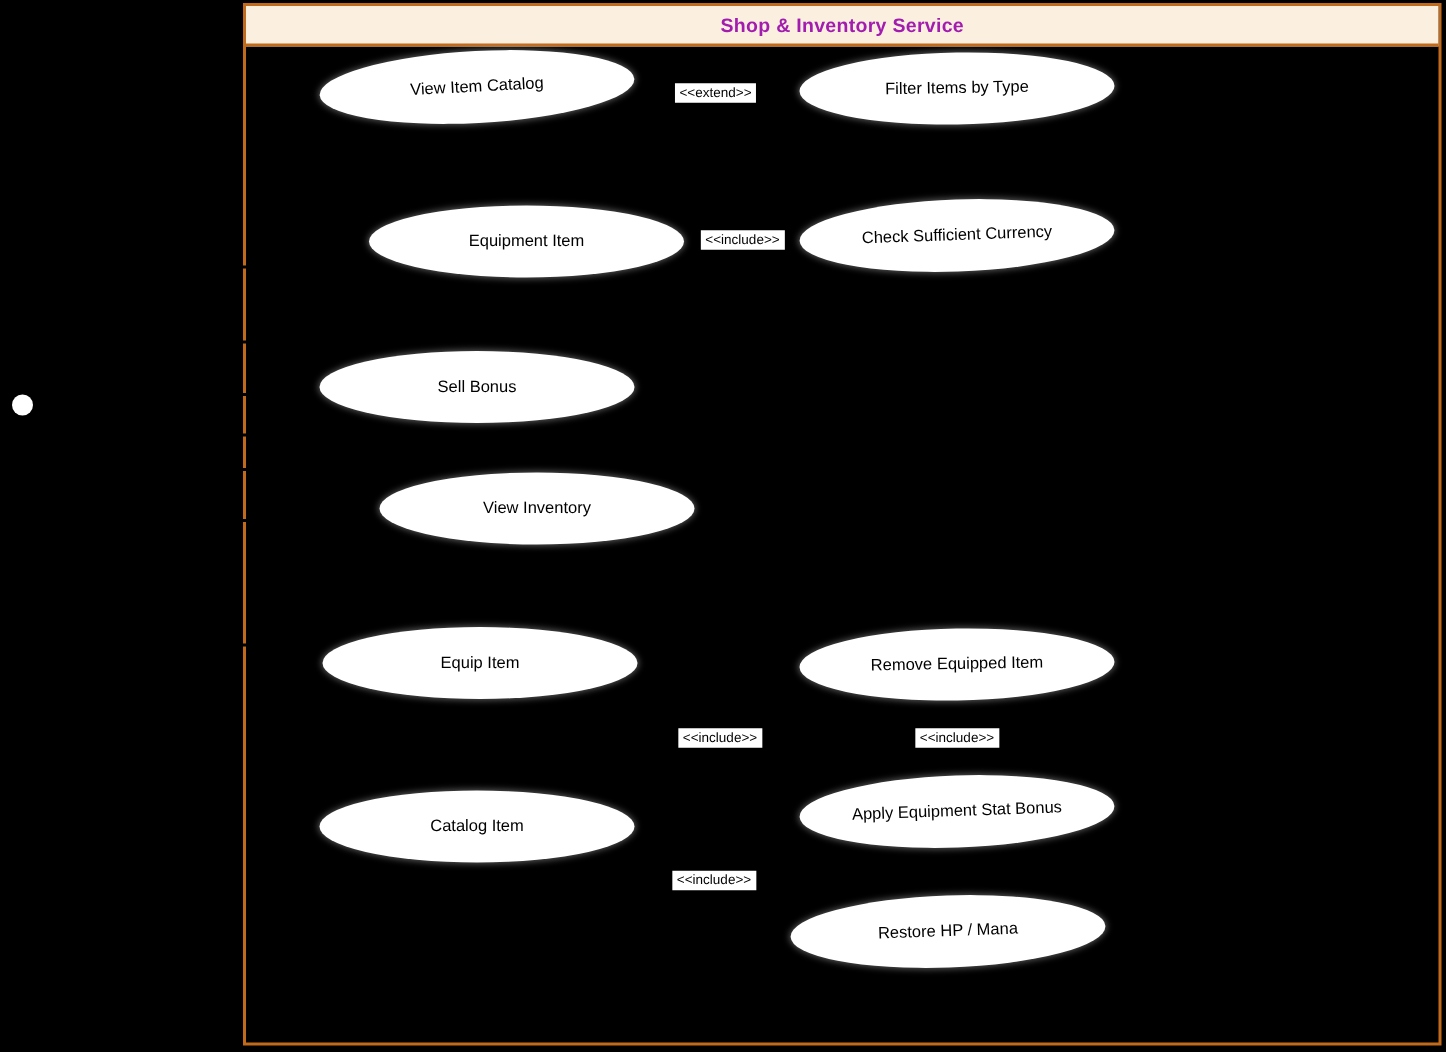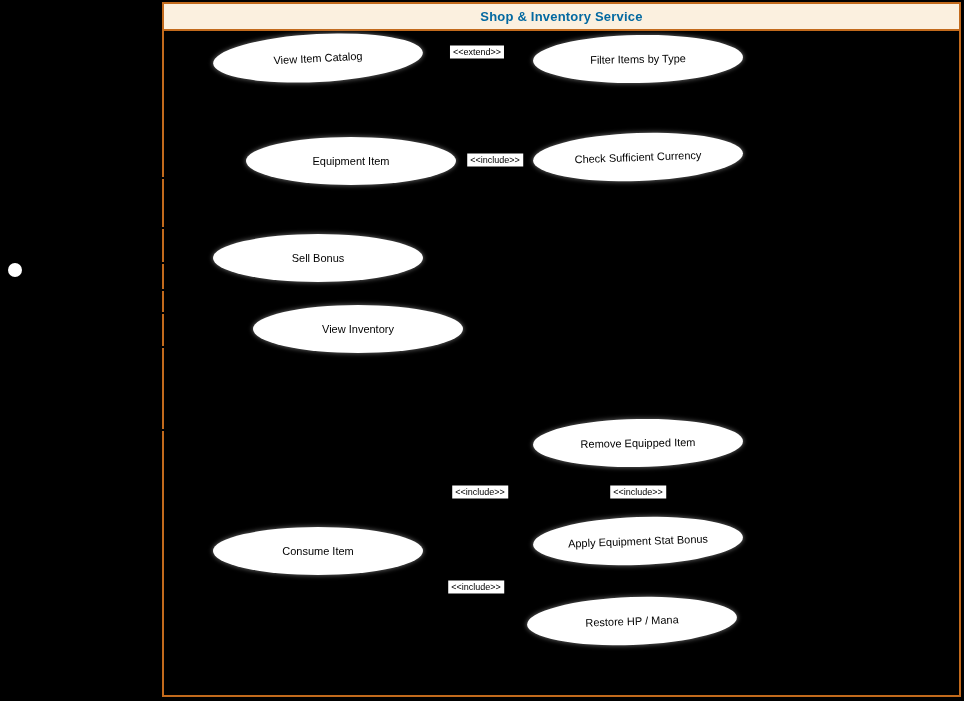--- a/index.html
+++ b/index.html
@@ -43,21 +43,21 @@
     height: 25px;
     background: #FBF0DF;
     border-bottom: 2px solid #C26A1C;
     display: flex;
     align-items: center;
     justify-content: center;
   }
   .titlebar span {
     font-size: 13px;
     font-weight: bold;
-    color: #0369a1;
+    color: #a21caf;
     letter-spacing: 0.2px;
   }
   
   .uc {
     position: absolute;
     width: 210px;
     height: 48px;
     background: #ffffff;
     border-radius: 50%;
     display: flex;
@@ -66,38 +66,38 @@
     text-align: center;
     font-size: 11px;
     color: #000000;
     box-shadow: 0 0 4px 1px rgba(190,190,190,0.45);
   }
   .uc1  { left: 213px; top: 34px;  transform: rotate(-3deg); }
   .uc2  { left: 533px; top: 35px;  transform: rotate(-1deg); }
   .uc3  { left: 246px; top: 137px; }
   .uc4  { left: 533px; top: 133px; transform: rotate(-2deg); }
   .uc5  { left: 213px; top: 234px; }
-  .uc6  { left: 253px; top: 305px; }
+  .uc6  { left: 253px; top: 315px; }
   .uc7  { left: 215px; top: 418px; }
   .uc8  { left: 533px; top: 419px; transform: rotate(-1deg); }
   .uc9  { left: 213px; top: 527px; }
   .uc10 { left: 533px; top: 517px; transform: rotate(-2deg); }
   .uc11 { left: 527px; top: 597px; transform: rotate(-2deg); }
   
   .edge-label {
     position: absolute;
     transform: translate(-50%, -50%);
     background: #ffffff;
     color: #000000;
     font-size: 9px;
     line-height: 13px;
     padding: 0 3px;
     white-space: nowrap;
   }
-  .lbl1 { left: 477px; top: 52px;  }
+  .lbl1 { left: 477px; top: 62px;  }
   .lbl2 { left: 495px; top: 160px; }
   .lbl3 { left: 480px; top: 492px; }
   .lbl4 { left: 638px; top: 492px; }
   .lbl5 { left: 476px; top: 587px; }
   
   .notch {
     position: absolute;
     left: 161px;
     width: 4px;
     height: 2px;
@@ -136,25 +136,28 @@
     </div>
   <div class="uc uc4">
       <span>Check Sufficient Currency</span>
     </div>
   <div class="uc uc5">
       <span>Sell Bonus</span>
     </div>
   <div class="uc uc6">
       <span>View Inventory</span>
     </div>
+  <div class="uc uc7">
+      <span>Equip Item</span>
+    </div>
   <div class="uc uc8">
       <span>Remove Equipped Item</span>
     </div>
   <div class="uc uc9">
-      <span>Consume Item</span>
+      <span>Catalog Item</span>
     </div>
   <div class="uc uc10">
       <span>Apply Equipment Stat Bonus</span>
     </div>
   <div class="uc uc11">
       <span>Restore HP / Mana</span>
     </div>
 
   <div class="edge-label lbl1">&lt;&lt;extend&gt;&gt;</div>
   <div class="edge-label lbl2">&lt;&lt;include&gt;&gt;</div>

